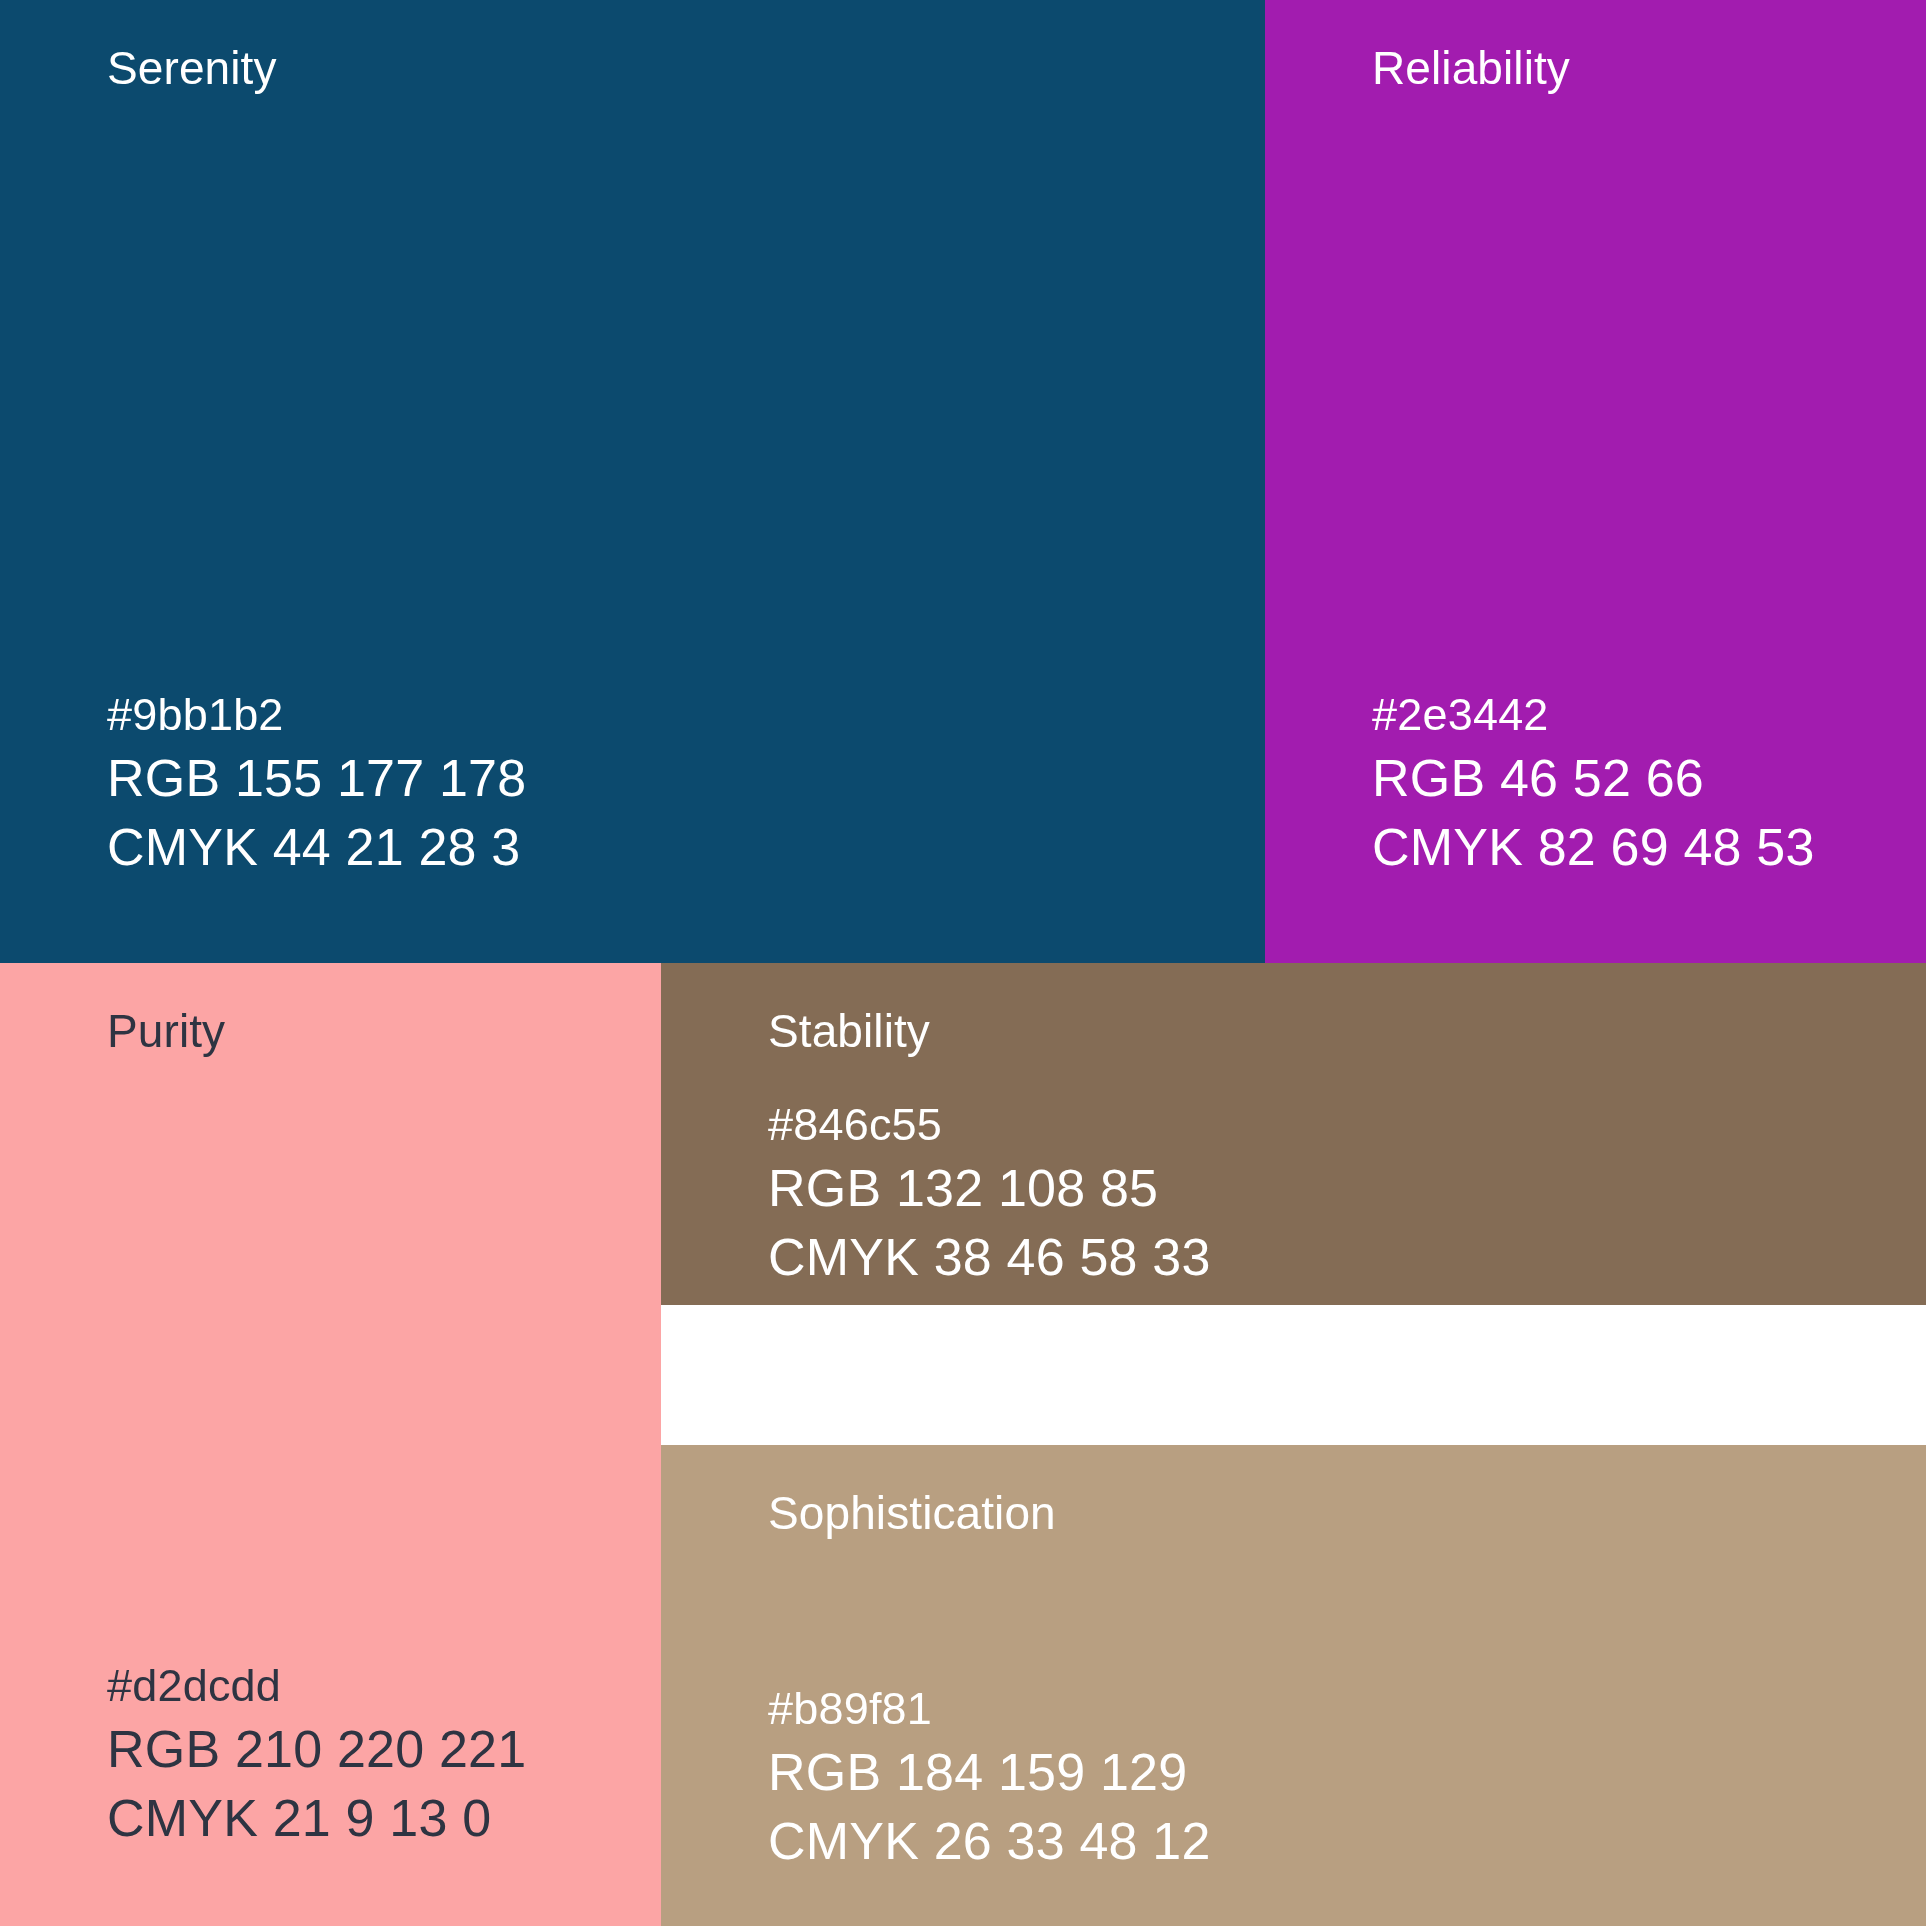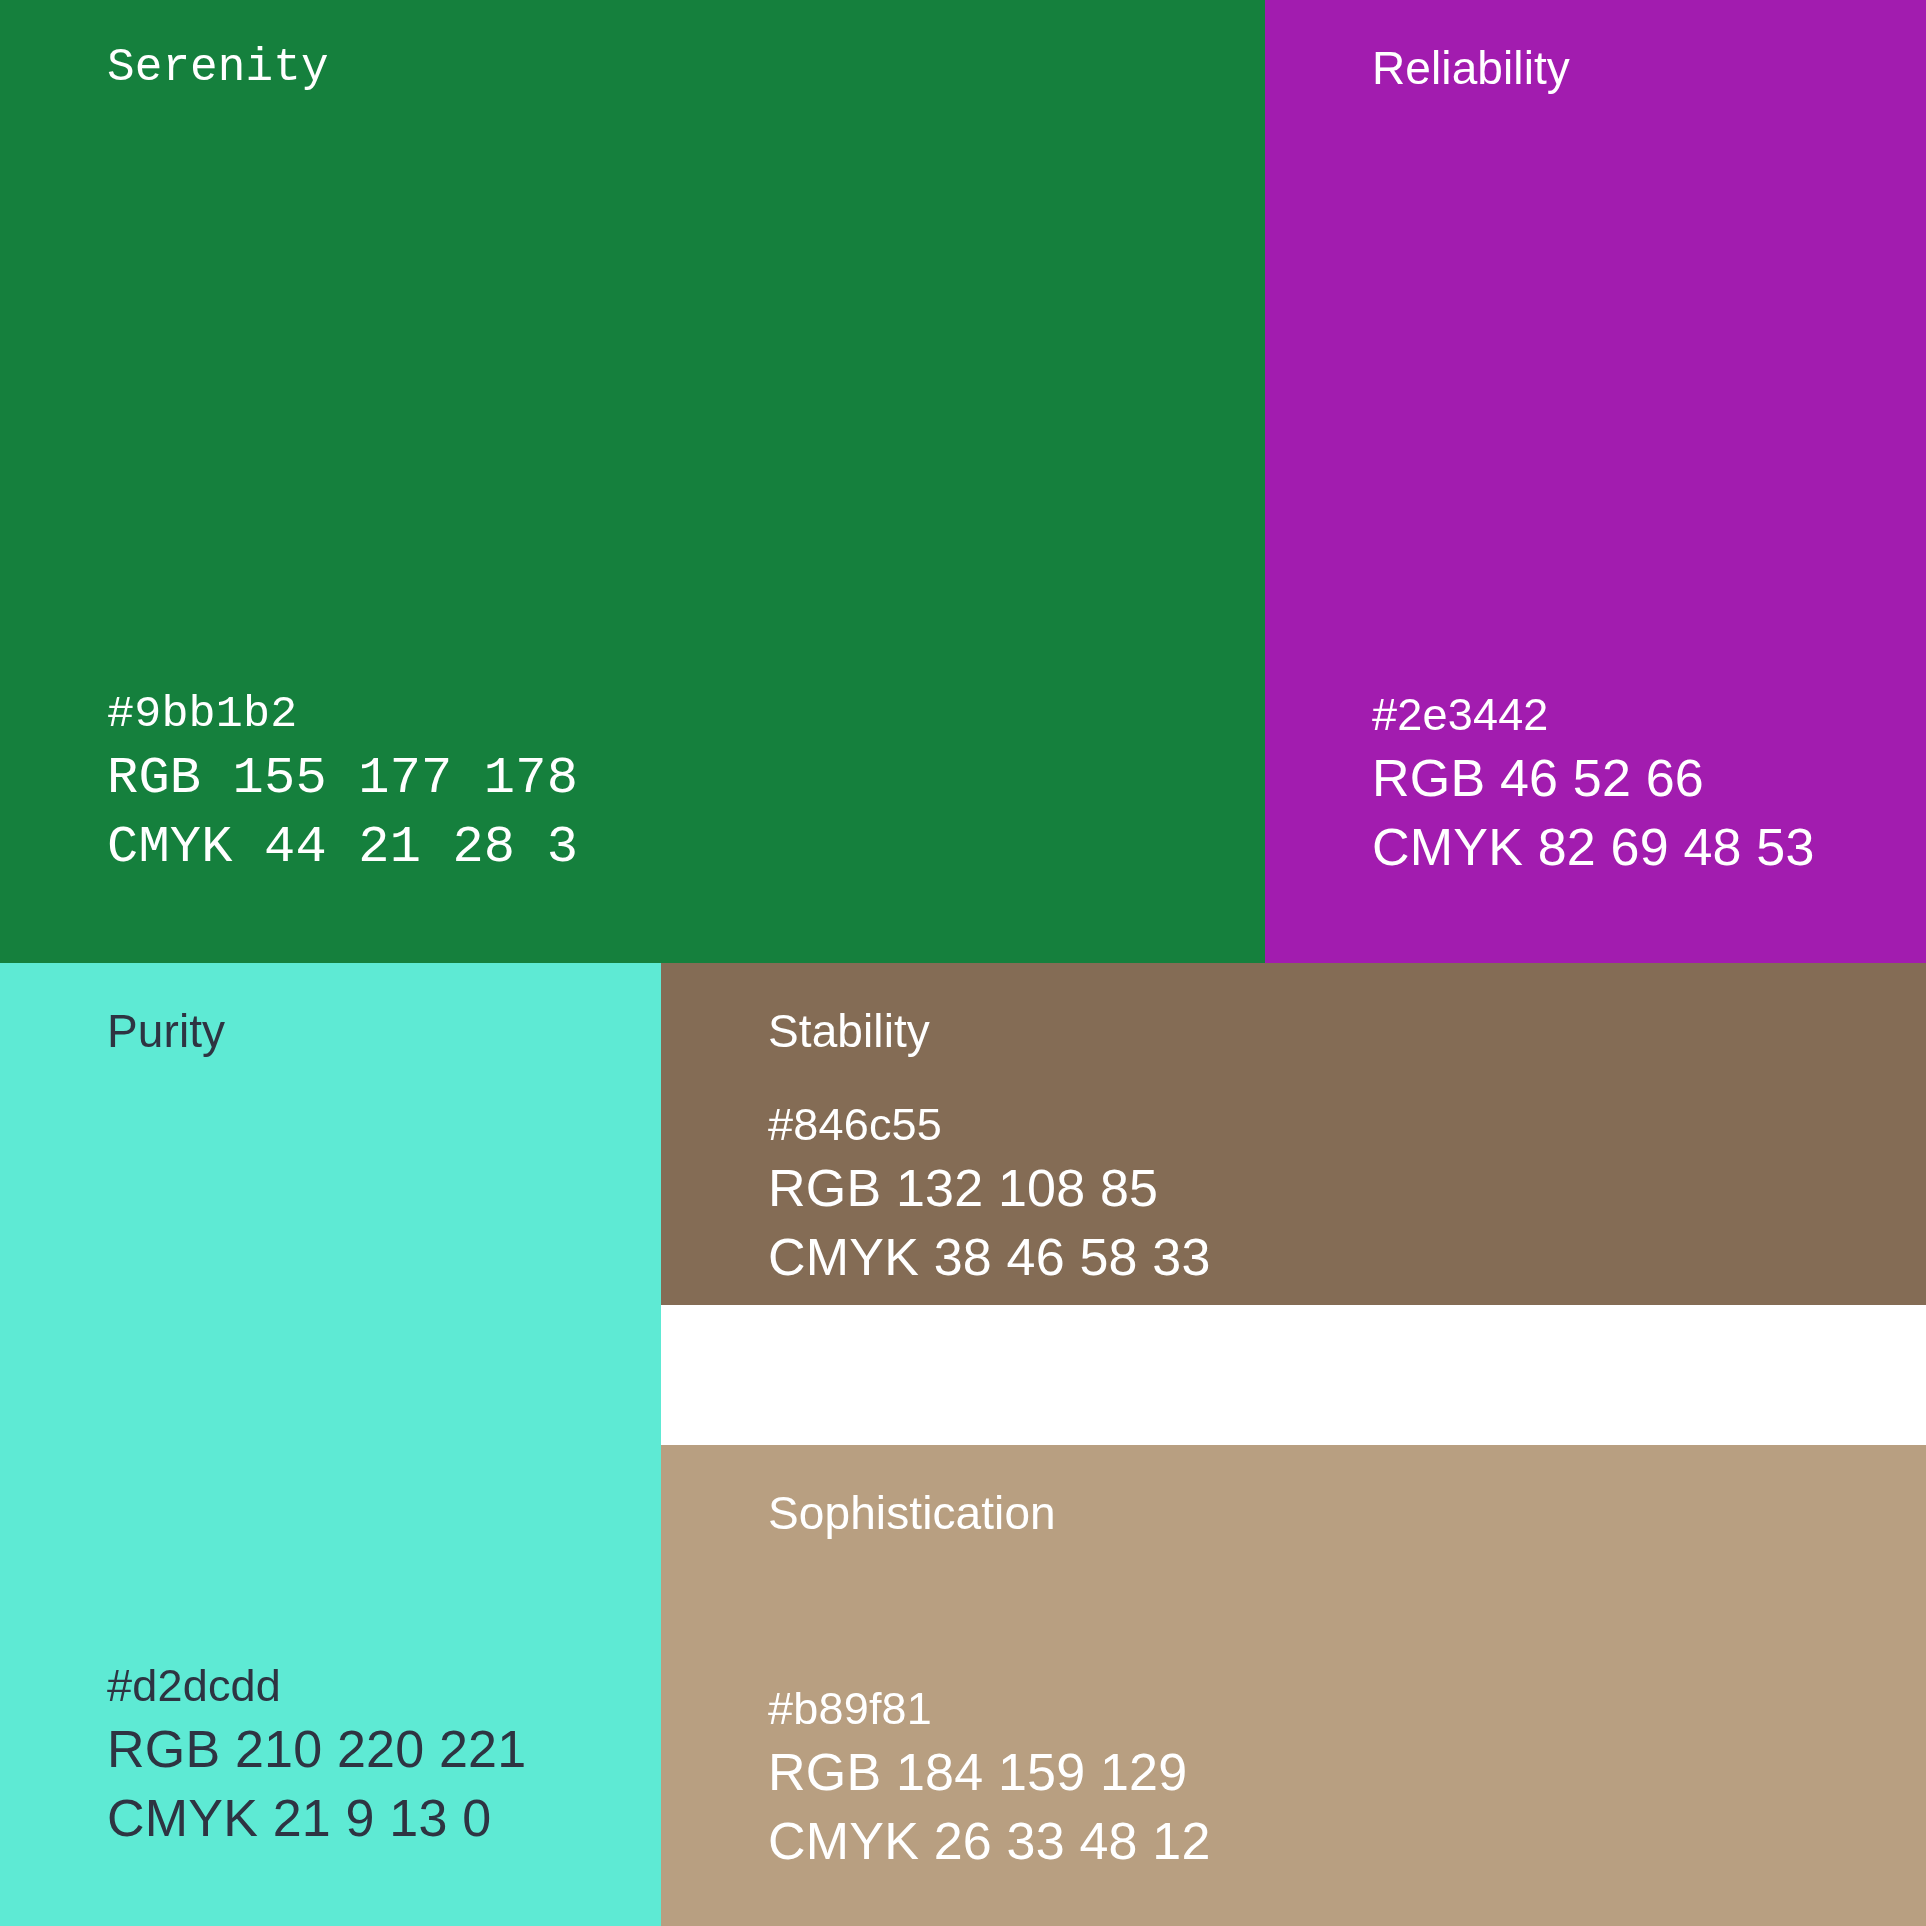--- a/index.html
+++ b/index.html
@@ -124,21 +124,21 @@
   .swatch-sophistication .swatch-name { top: 41px; }
   .swatch-purity .swatch-values { bottom: 73px; }
   .swatch-reliability .swatch-values { bottom: 81px; }
   .swatch-serenity .swatch-values { bottom: 81px; }
 </style>
 </head>
 <body style="background-color: rgb(255, 255, 255);">
 
 <div id="palette">
 
-  <div class="swatch swatch-serenity text-light" style="background-color: #15803d; font-family: Liberation Mono, monospace;">
+  <div class="swatch swatch-serenity text-light" style="background-color: #0c4a6e;">
     <div class="swatch-inner">
       <div class="swatch-name">Serenity</div>
       <div class="swatch-values">
         <div class="value-hex">#9bb1b2</div>
         <div class="value-rgb">RGB 155 177 178</div>
         <div class="value-cmyk">CMYK 44 21 28 3</div>
       </div>
     </div>
   </div>
 
@@ -146,21 +146,21 @@
     <div class="swatch-inner">
       <div class="swatch-name">Reliability</div>
       <div class="swatch-values">
         <div class="value-hex">#2e3442</div>
         <div class="value-rgb">RGB 46 52 66</div>
         <div class="value-cmyk">CMYK 82 69 48 53</div>
       </div>
     </div>
   </div>
 
-  <div class="swatch swatch-purity text-dark" style="background-color: #5eead4;">
+  <div class="swatch swatch-purity text-dark" style="background-color: #fca5a5;">
     <div class="swatch-inner">
       <div class="swatch-name">Purity</div>
       <div class="swatch-values">
         <div class="value-hex">#d2dcdd</div>
         <div class="value-rgb">RGB 210 220 221</div>
         <div class="value-cmyk">CMYK 21 9 13 0</div>
       </div>
     </div>
   </div>
 

